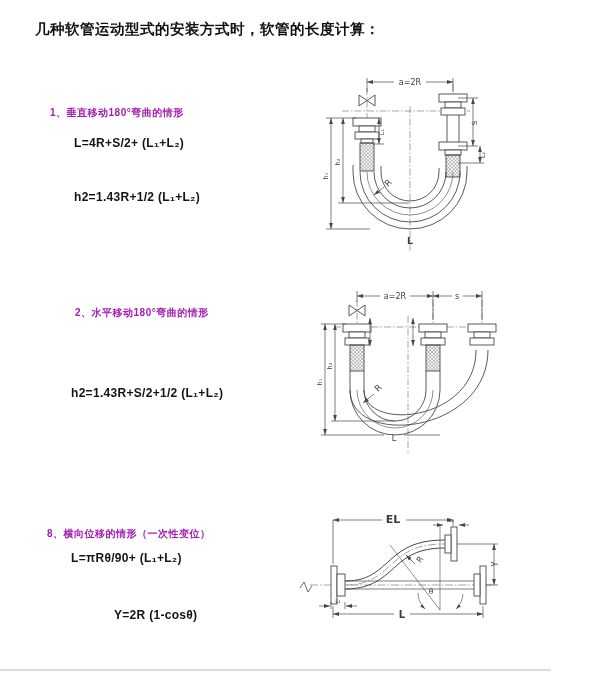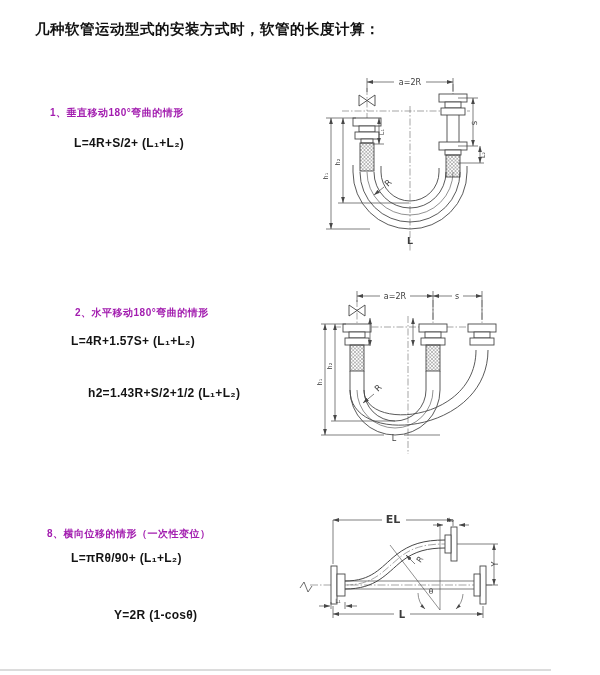--- a/index.html
+++ b/index.html
@@ -25,24 +25,24 @@
 </style>
 </head>
 <body>
 
 <div class="canvas">
 
   <div class="doc-title">几种软管运动型式的安装方式时，软管的长度计算：</div>
 
   <div class="sec-heading" style="left:50px;top:106px;">1、垂直移动180°弯曲的情形</div>
   <div class="formula" style="left:74px;top:136px;">L=4R+S/2+ (L₁+L₂)</div>
+  <div class="formula" style="left:74px;top:190px;">h2=1.43R+1/2 (L₁+L₂)</div>
 
   <div class="sec-heading" style="left:47px;top:306px;margin-left:28px;">2、水平移动180°弯曲的情形</div>
-  <div class="formula" style="left:71px;top:334px;">L=4R+1.57S+ (L₁+L₂)</div>
-  <div class="formula" style="left:71px;top:386px;margin-left:17px;">h2=1.43R+S/2+1/2 (L₁+L₂)</div>
+  <div class="formula" style="left:71px;top:386px;">h2=1.43R+S/2+1/2 (L₁+L₂)</div>
 
   <div class="sec-heading" style="left:47px;top:527px;">8、横向位移的情形（一次性变位）</div>
   <div class="formula" style="left:71px;top:551px;">L=πRθ/90+ (L₁+L₂)</div>
   <div class="formula" style="left:71px;top:608px;margin-left:43px;">Y=2R (1-cosθ)</div>
 
   <svg class="diagram" style="left:312px;top:66px;" width="278" height="196" viewBox="0 0 278 196">
     <defs>
       <marker id="d1a" viewBox="0 0 10 6" refX="9.5" refY="3" markerWidth="9" markerHeight="6" orient="auto-start-reverse">
         <path d="M0 0 L9.5 3 L0 6 Z" fill="#474747"></path>
       </marker>

